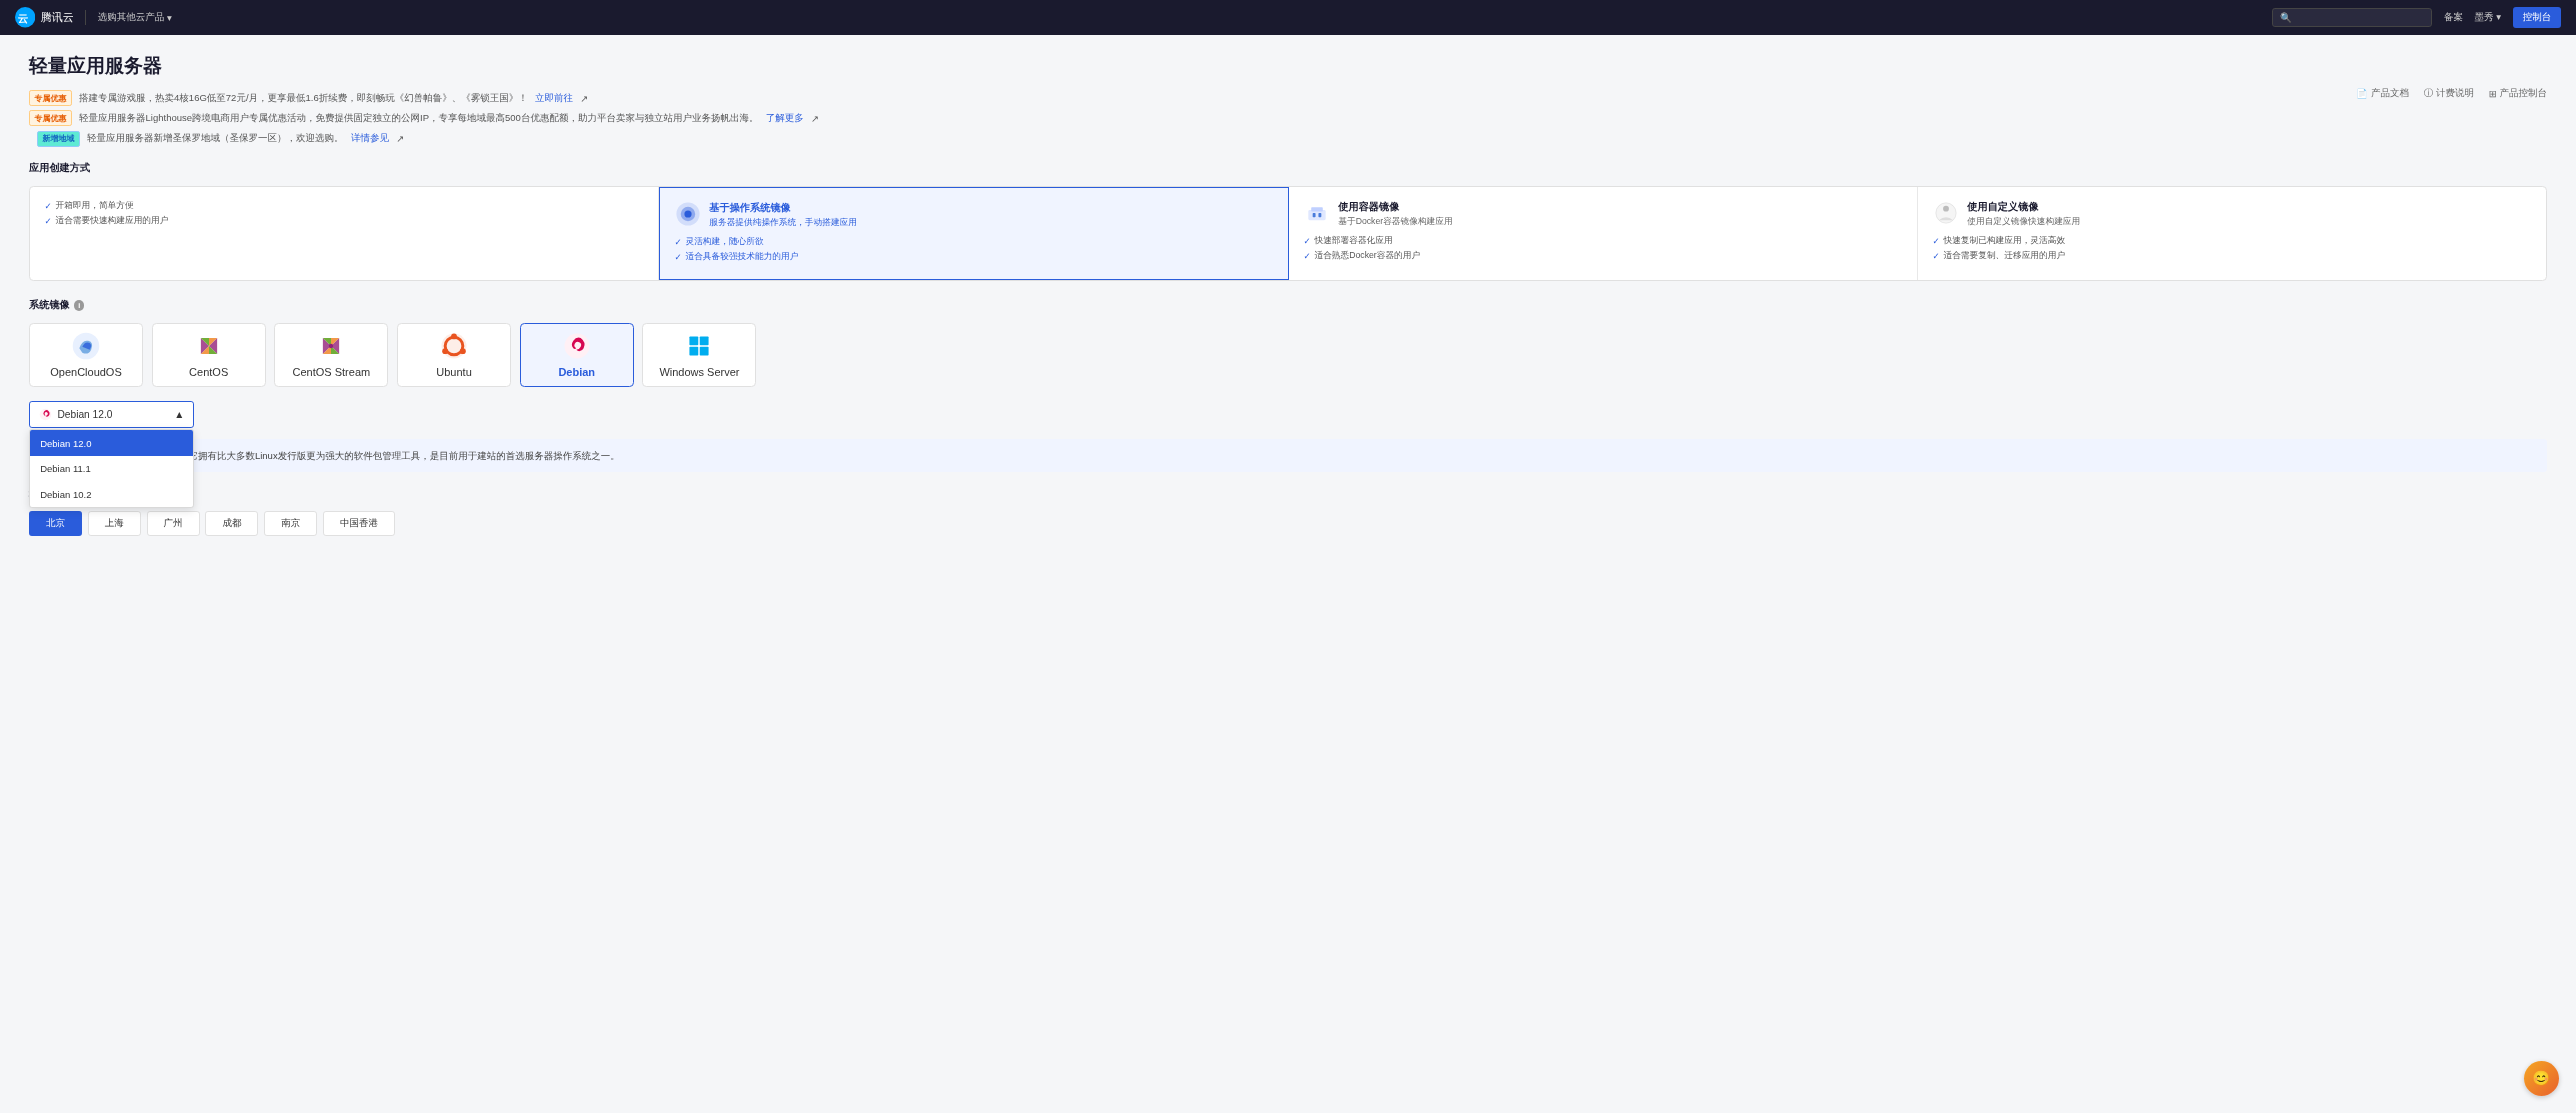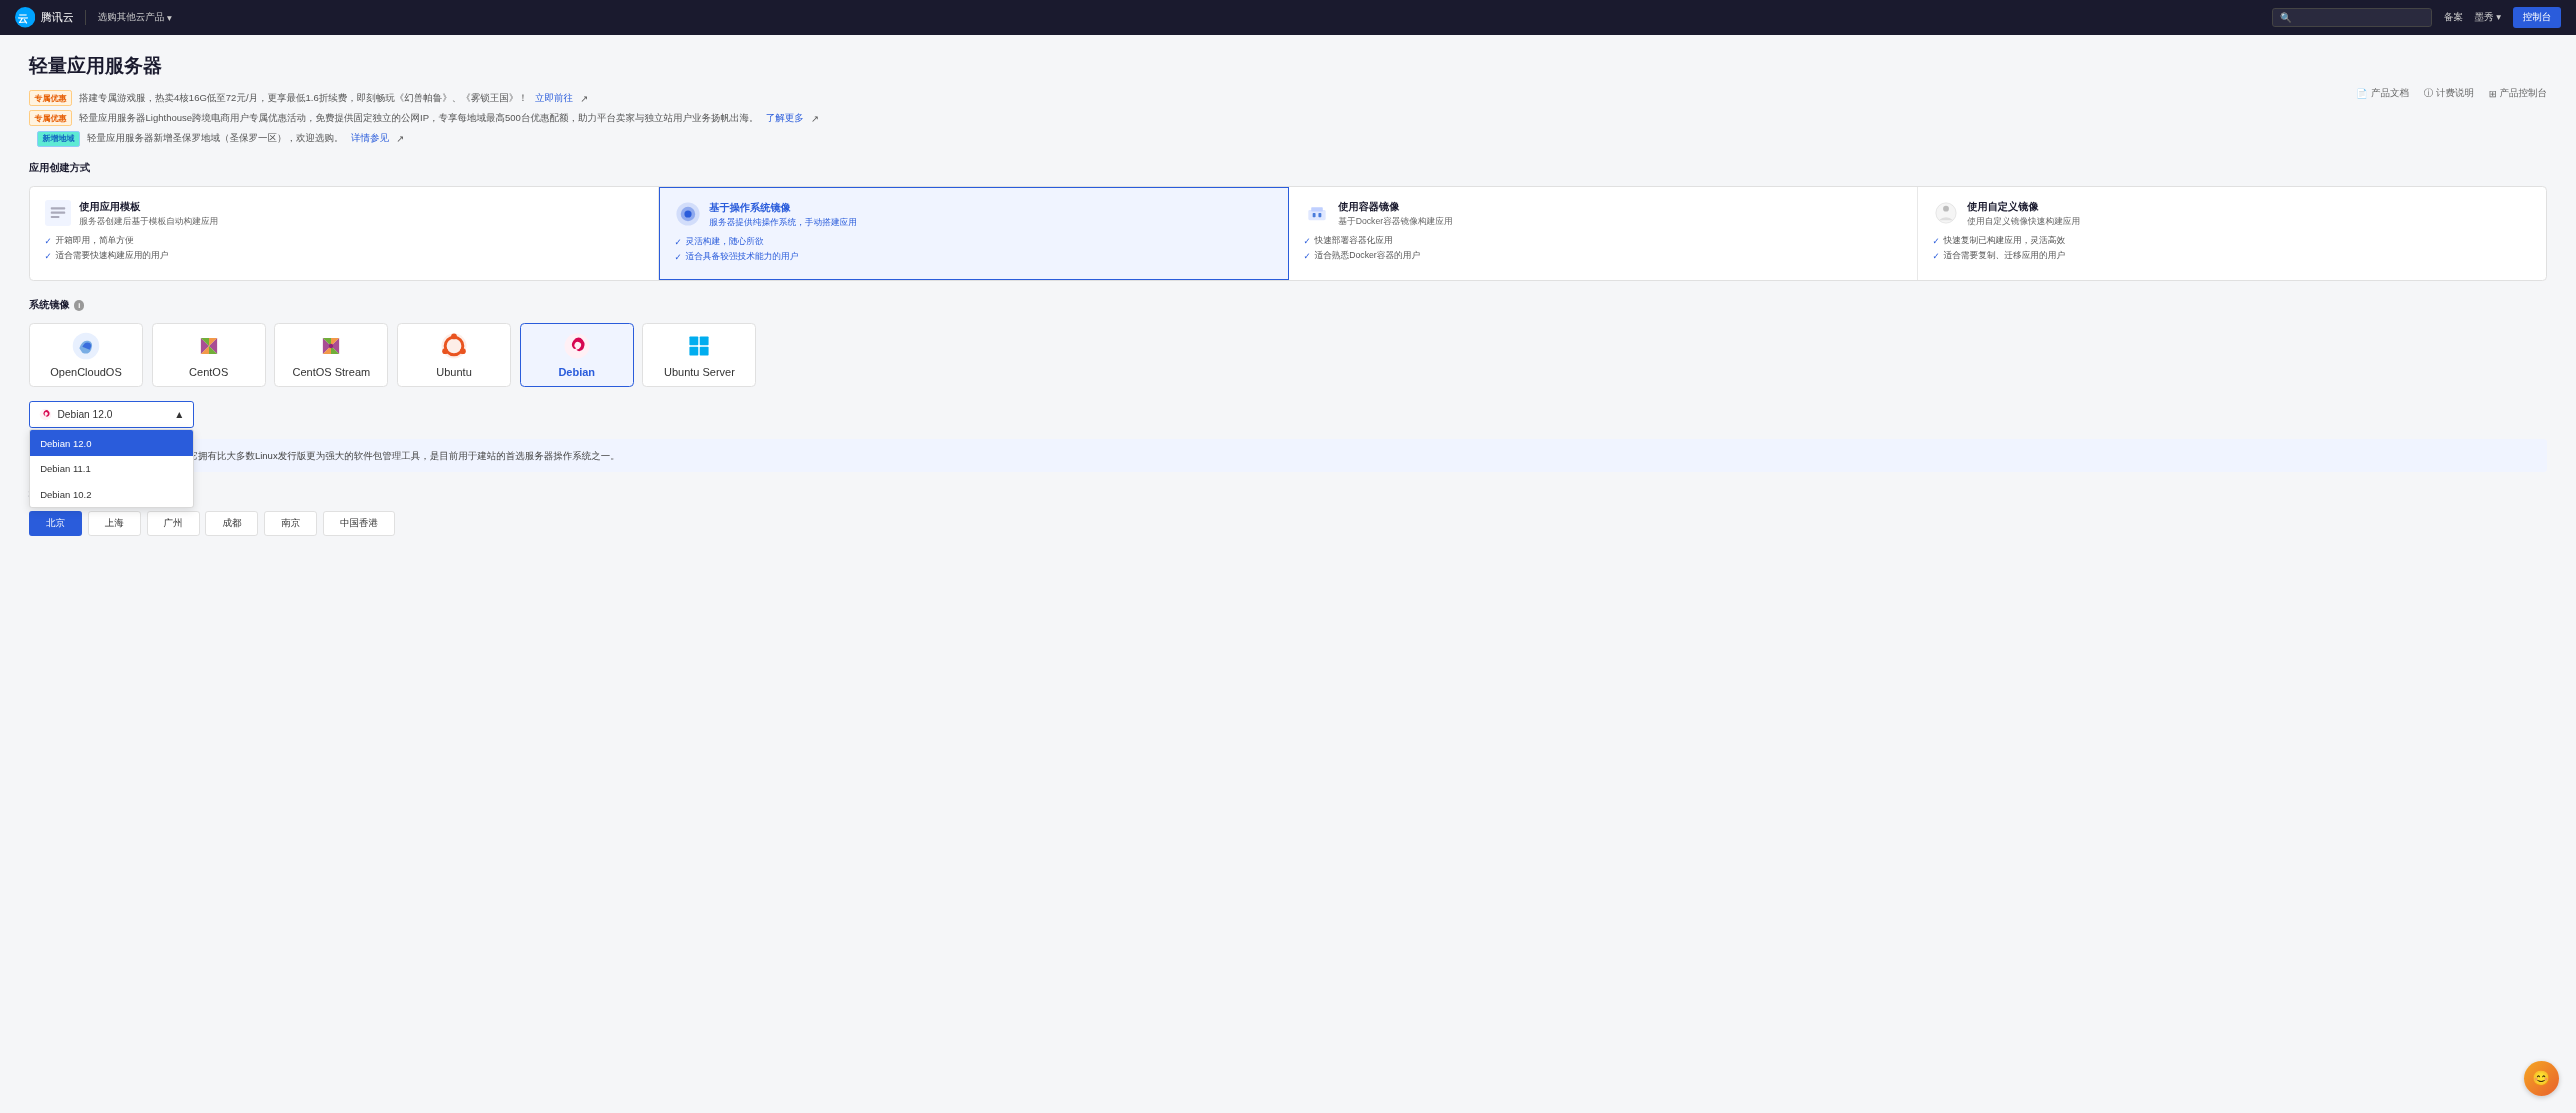--- a/index.html
+++ b/index.html
@@ -288,34 +288,20 @@
     </div>
   </div>
 
   <div class="section-wrapper">
     <div class="section-title">
       <span>应用创建方式</span>
     </div>
     <div class="creation-cards">
 
       <div class="creation-card">
-        <div class="creation-card-header">
-          <div class="creation-card-icon">
-            <svg viewBox="0 0 36 36" width="26" height="26">
-                <rect width="36" height="36" rx="4" fill="#f0f4ff"></rect>
-                <rect x="8" y="10" width="20" height="3" rx="1" fill="#aab"></rect>
-                <rect x="8" y="16" width="20" height="3" rx="1" fill="#aab"></rect>
-                <rect x="8" y="22" width="12" height="3" rx="1" fill="#aab"></rect>
-              </svg>
-          </div>
-          <div>
-            <div class="creation-card-title">使用应用模板</div>
-            <div class="creation-card-subtitle">服务器创建后基于模板自动构建应用</div>
-          </div>
-        </div>
         <div class="creation-card-check">
           <span class="check-icon">✓</span>
             <span>开箱即用，简单方便</span>
         </div>
         <div class="creation-card-check">
           <span class="check-icon">✓</span>
             <span>适合需要快速构建应用的用户</span>
         </div>
       </div>
 
@@ -459,21 +445,21 @@
       </div>
 
       <div class="os-card">
         <svg class="os-icon" viewBox="0 0 38 38">
           <rect width="38" height="38" rx="4" fill="#fff"></rect>
           <rect x="6" y="6" width="12" height="12" rx="1" fill="#00adef"></rect>
           <rect x="20" y="6" width="12" height="12" rx="1" fill="#00adef"></rect>
           <rect x="6" y="20" width="12" height="12" rx="1" fill="#00adef"></rect>
           <rect x="20" y="20" width="12" height="12" rx="1" fill="#00adef"></rect>
         </svg>
-        <span class="os-card-name">Ubuntu Server</span>
+        <span class="os-card-name">Windows Server</span>
       </div>
 
     </div>
 
     <div class="dropdown-wrapper">
       <div class="dropdown-trigger">
         <div class="dropdown-trigger-left">
           <svg width="13" height="13" viewBox="0 0 18 18">
             <circle cx="9" cy="9" r="8" fill="#fff0f5"></circle>
             <path d="M12 3 Q16 6 14 10 Q13 12 11 12 Q10 12 9 11 Q11 11 12 9 Q13 7 11 6 Q9 5 8 7 Q7 9 9 10 Q8 11 7 10 Q5 8 7 5 Q9 2 12 3 Z" fill="#d70751"></path>

